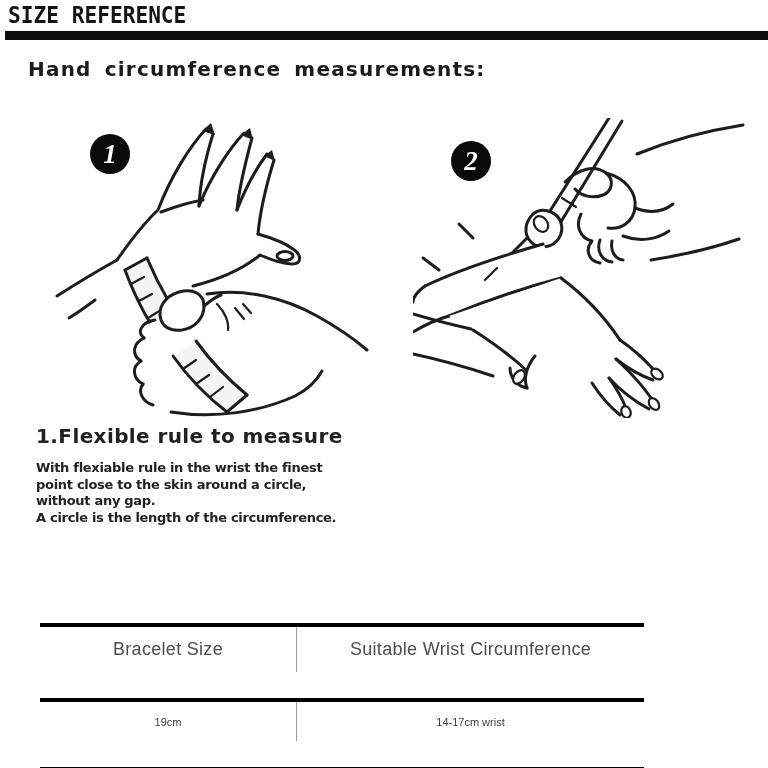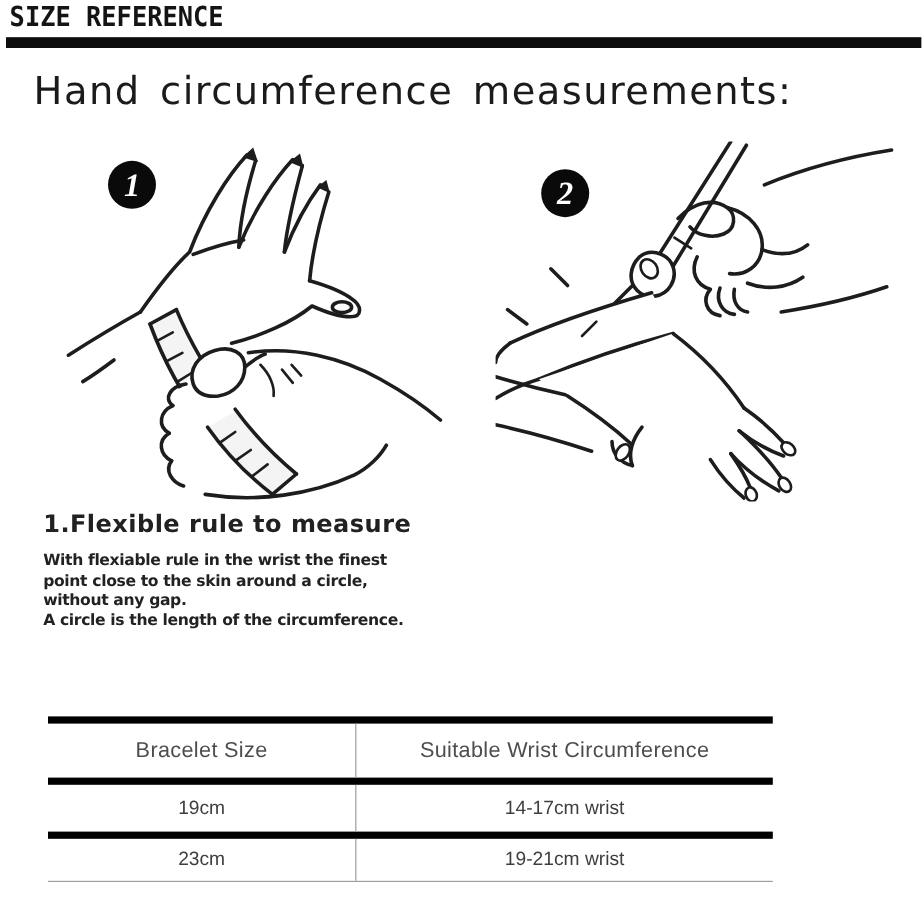--- a/index.html
+++ b/index.html
@@ -14,21 +14,21 @@
     position:absolute;left:8px;top:2px;
     font-family:"DejaVu Sans Mono",monospace;
     font-size:23px;font-weight:600;letter-spacing:0px;color:#141414;
     transform:scaleX(.92);transform-origin:left top;white-space:nowrap;
   }
   .hdr-bar{position:absolute;left:5px;right:0;top:31px;height:9px;background:#0d0d0d;}
 
   
   .page-heading{
     position:absolute;left:28px;top:57px;
-    font-size:32px;font-weight:normal;letter-spacing:1.2px;word-spacing:5px;color:#1b1b1b;
+    font-size:20px;font-weight:bold;letter-spacing:1.2px;word-spacing:5px;color:#1b1b1b;
     white-space:nowrap;
   }
 
   
   .figure{position:absolute;}
   .figure svg{display:block;}
   #fig1{left:55px;top:122px;width:325px;height:298px;}
   #fig2{left:413px;top:118px;width:335px;height:300px;}
   .step-badge{
     position:absolute;width:40px;height:40px;border-radius:50%;
@@ -46,31 +46,31 @@
   .section-title{
     font-size:20px;font-weight:600;letter-spacing:.4px;color:#212121;white-space:nowrap;
   }
   .section-body{
     margin-top:12px;font-size:13px;font-weight:700;letter-spacing:-.3px;
     line-height:16.6px;color:#222;white-space:pre-line;
   }
 
   
   .size-table{position:absolute;left:40px;top:597px;width:604px;font-family:"Liberation Sans","DejaVu Sans",sans-serif;}
-  .tr{display:flex;border-top:6px solid #000000;}
+  .tr{display:flex;border-top:4px solid #000000;margin-top:26px;}
   .tr:last-child{border-bottom:1px solid #9f9f9f;}
   .td{display:flex;align-items:center;justify-content:center;}
   .col1{width:257px;border-right:1px solid #9f9f9f;box-sizing:border-box;}
   .col2{flex:1;}
   .tr.head{height:45px;}
   .tr.r1{height:39px;}
   .tr.r2{height:35px;}
   .tr.r3{height:35px;}
   .tr.head .td{font-size:18px;color:#4d4d4d;letter-spacing:.3px;}
-  .tr .td{font-size:16px;color:#3e3e3e;}
+  .tr .td{font-size:11px;color:#3e3e3e;}
 
   .sketch{stroke:#1d1d1d;stroke-width:3;fill:none;stroke-linecap:round;stroke-linejoin:round;}
   .sketch-thin{stroke:#1d1d1d;stroke-width:2.2;fill:none;stroke-linecap:round;}
   .fillw{fill:#ffffff;stroke:none;}
   .filltape{fill:#f4f4f4;stroke:none;}
   .fillink{fill:#1d1d1d;stroke:none;}
 </style>
 </head>
 <body>
 

